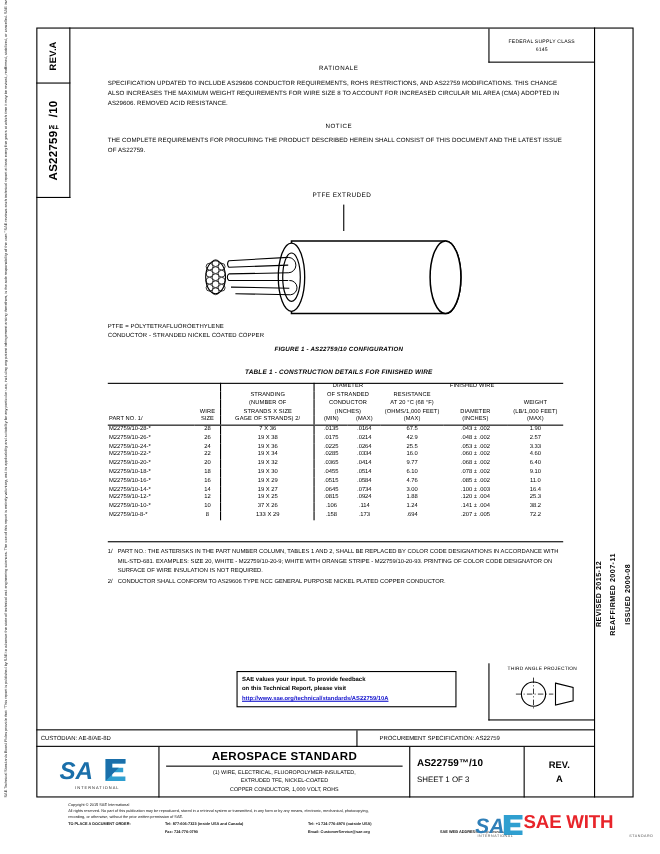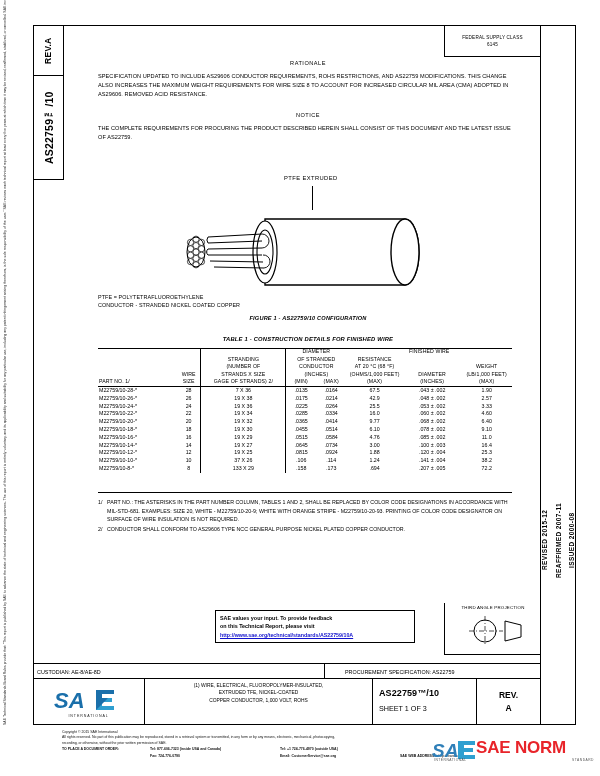--- a/index.html
+++ b/index.html
@@ -676,20 +676,21 @@
       <div class="sae-logo">
         <svg width="74" height="26" viewBox="0 0 74 26">
           <text x="2" y="21" font-family="Liberation Sans, sans-serif" font-size="22" font-weight="bold" font-style="italic" fill="#1a6faa">SA</text>
           <path d="M44,3 L62,3 L62,7 L50,7 L50,11 L60,11 L60,15 L50,15 L50,19 L62,19 L62,23 L44,23 Z" fill="#2f9fd0"></path>
           <path d="M44,3 L62,3 L62,7 L50,7 L50,11 L56,11 L44,23 Z" fill="#1a6faa"></path>
         </svg>
         <div class="sae-int">INTERNATIONAL</div>
       </div>
     </div>
     <div class="tb-mid">
+      <div class="as-head">AEROSPACE STANDARD</div>
       <div class="as-desc">
         <div>(1) WIRE, ELECTRICAL, FLUOROPOLYMER-INSULATED,</div>
         <div>EXTRUDED TFE, NICKEL-COATED</div>
         <div>COPPER CONDUCTOR, 1,000 VOLT, ROHS</div>
       </div>
     </div>
     <div class="tb-num">
       <div class="n">AS22759™/10</div>
       <div class="s">SHEET 1 OF 3</div>
     </div>
@@ -715,20 +716,20 @@
       <div class="foot-b">SAE WEB ADDRESS:</div>
       <div style="margin-left:3px">http://www.sae.org</div>
     </div>
   </div>
 
   <div class="watermark">
     <svg width="44" height="22" viewBox="0 0 44 22" style="position:absolute;left:0;top:2px">
       <text x="0" y="18" font-family="Liberation Sans, sans-serif" font-size="19" font-weight="bold" font-style="italic" fill="#2f7fb8">SA</text>
       <path d="M26,2 L43,2 L43,6 L32,6 L32,9 L41,9 L41,13 L32,13 L32,16 L43,16 L43,20 L26,20 Z" fill="#2f9fd0"></path>
     </svg>
-    <div class="wm-text">SAE NORM</div>
+    <div class="wm-text">SAE WITH</div>
     <div class="wm-sub">
       <span>INTERNATIONAL</span>
       <span>STANDARD</span>
     </div>
   </div>
 
 </div>
 
 </body></html>

